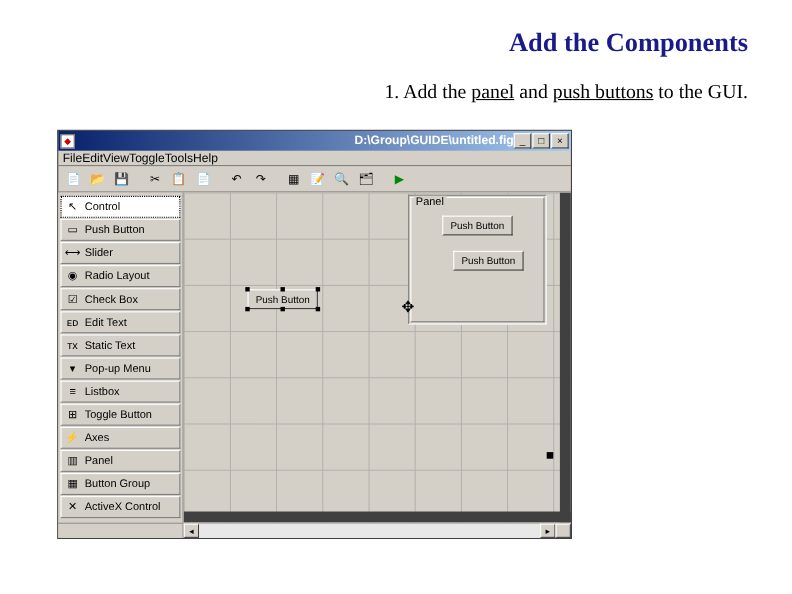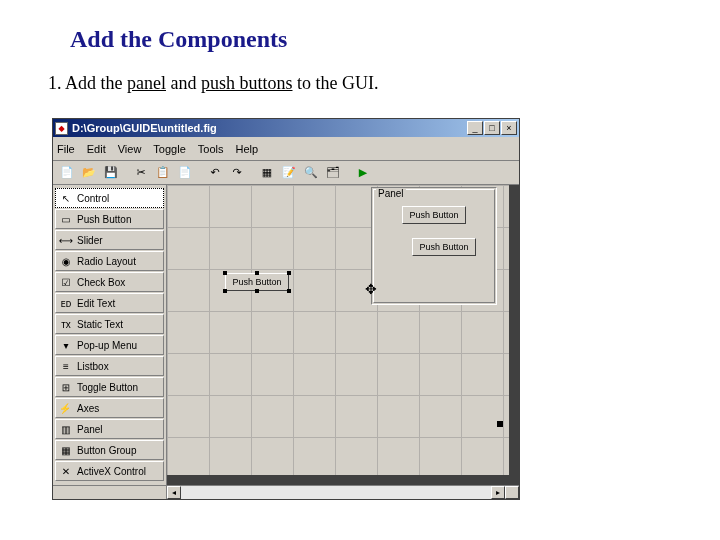--- a/index.html
+++ b/index.html
@@ -5,21 +5,21 @@
   * { box-sizing: border-box; }
   body {
     margin: 0;
     width: 720px;
     height: 540px;
     background: #fff;
     font-family: Tahoma, Arial, sans-serif;
     font-size: 11px;
     color: #000;
   }
-  .page { padding: 10px 40px 20px 40px; }
+  .page { padding: 10px 40px 20px 40px; text-align: right; }
   .heading {
     font-family: "Times New Roman", serif;
     font-size: 24px;
     font-weight: bold;
     color: #1a1a8a;
     margin: 16px 0 20px 30px;
   }
   .step {
     font-family: "Times New Roman", serif;
     font-size: 18px;
@@ -51,22 +51,22 @@
   .winbtns { display: flex; gap: 1px; }
   .winbtn {
     width: 16px; height: 14px;
     background: #d4d0c8;
     border: 1px solid #fff;
     border-right-color: #404040; border-bottom-color: #404040;
     display: flex; align-items: center; justify-content: center;
     font-size: 9px; font-family: Arial;
   }
   .menubar {
-    height: 24px; display: flex; align-items: center;
-    padding: 0 4px; gap: 12px;
+    height: 14px; display: flex; align-items: center;
+    padding: 0 4px; gap: 0;
     border-bottom: 1px solid #808080;
     font-size: 11px;
   }
   .menuitem { cursor: default; }
   .toolbar {
     height: 24px; display: flex; align-items: center;
     padding: 2px 4px; gap: 2px;
     border-bottom: 1px solid #808080;
   }
   .tbtn {

